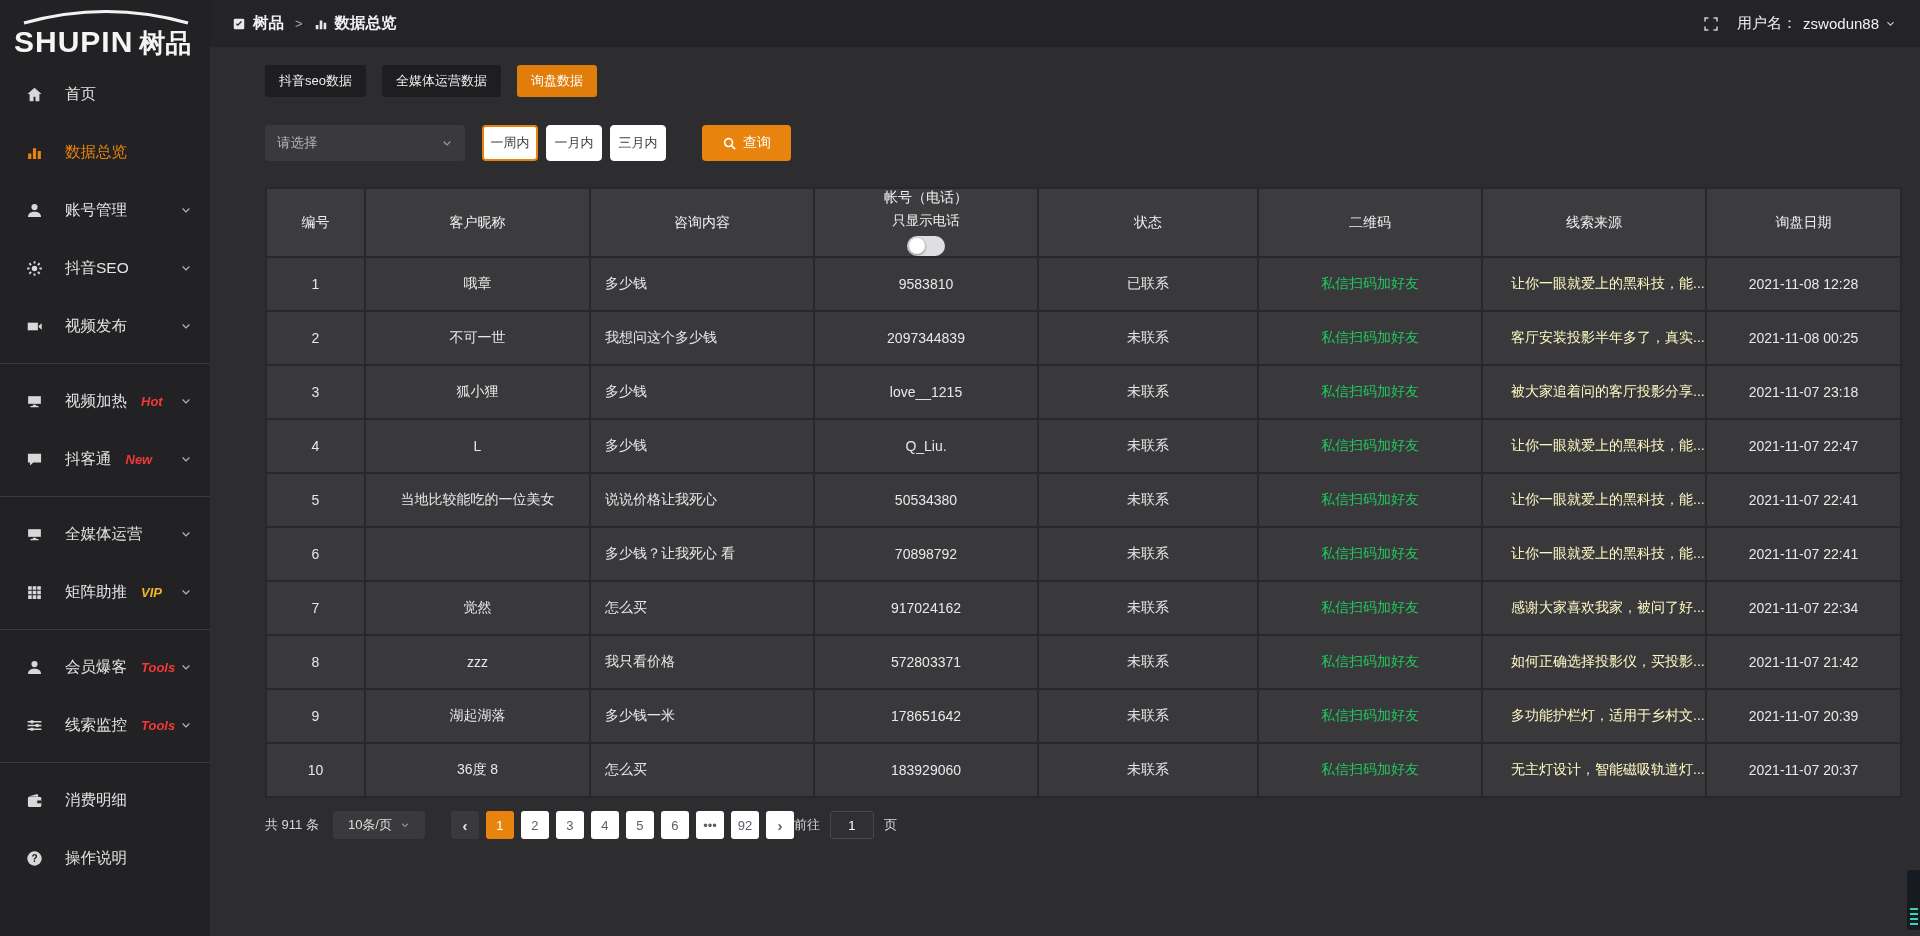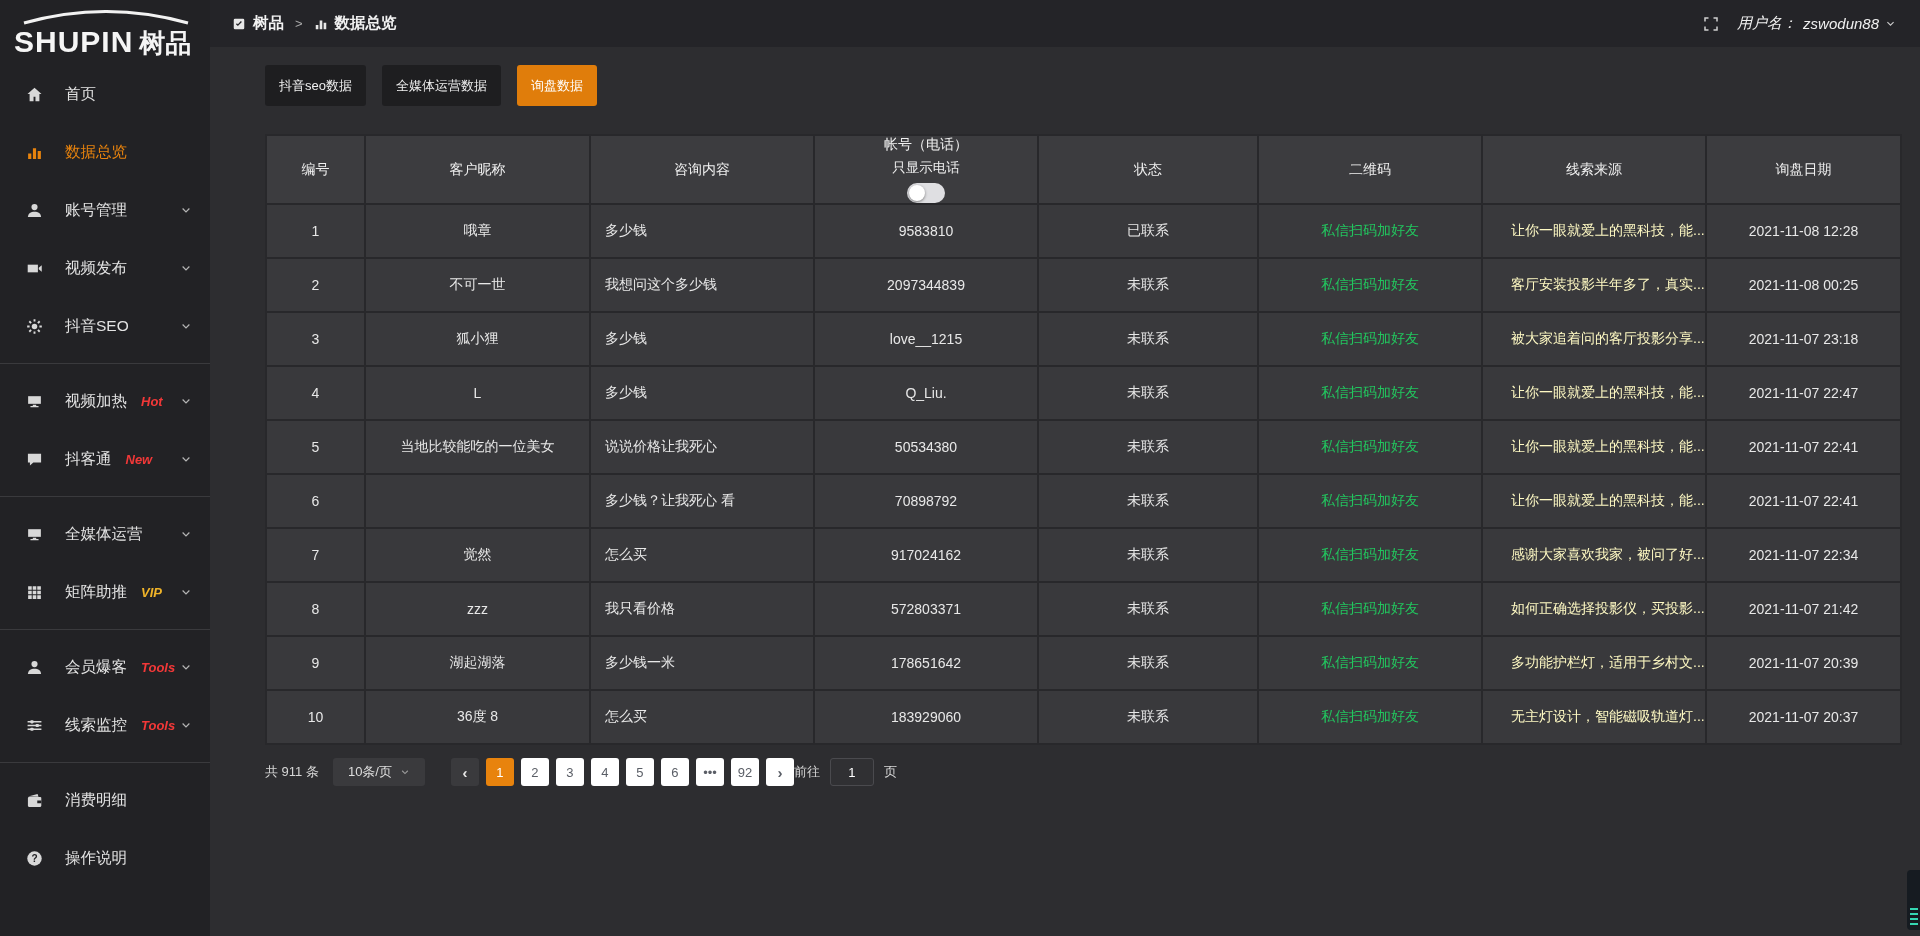--- a/index.html
+++ b/index.html
@@ -30,32 +30,32 @@
   
   .right-col { flex:1; display:flex; flex-direction:column; height:100%; }
 
   
   .topbar { height:47px; background:#242428; display:flex; align-items:center; padding:0 24px 0 22px; flex:none; }
   .crumb { display:flex; align-items:center; gap:7px; }
   .crumb .icn { width:14px; height:14px; color:#e8e8e8; }
   .crumb .icn svg { width:14px; height:14px; display:block; }
   .crumb-label { color:#f2f2f2; font-size:15.5px; font-weight:bold; }
   .crumb-sep { color:#aaa; font-size:13px; margin:0 4px; }
-  .topbar-right { margin-left:auto; display:flex; align-items:center; gap:18px;font-style:italic; }
+  .topbar-right { margin-left:auto; display:flex; align-items:center; gap:18px; }
   .fs-icn { width:16px; height:16px; color:#cfcfcf; cursor:pointer; }
   .fs-icn svg { width:16px; height:16px; display:block; }
   .user-wrap { display:flex; align-items:center; gap:6px; cursor:pointer; }
   .user-text { color:#f0f0f0; font-size:15px; }
   .user-caret svg { width:11px; height:11px; display:block; color:#ccc; }
 
   
   .content { flex:1; background:#2d2d30; padding:18px 18px 0 55px; }
 
   .tabs { display:flex; gap:16px; margin-bottom:28px; }
-  .tab { height:41px; padding:0 14px; display:flex; align-items:center; background:#1e1e20; color:#f0f0f0; font-size:13px; border-radius:3px; cursor:pointer; }
+  .tab { height:32px; padding:0 14px; display:flex; align-items:center; background:#1e1e20; color:#f0f0f0; font-size:13px; border-radius:3px; cursor:pointer; }
   .tab.active { background:#e07d0b; color:#fff; }
 
   .filters { display:flex; align-items:center; margin-bottom:26px; }
   .select { width:200px; height:36px; background:#3a3a3d; border-radius:4px; display:flex; align-items:center; padding:0 12px; cursor:pointer; }
   .select .ph { color:#b3b3b3; font-size:13.5px; }
   .select .icn { margin-left:auto; color:#9a9a9a; }
   .select .icn svg { width:12px; height:12px; display:block; }
   .periods { display:flex; gap:8px; margin-left:17px; }
   .period { width:56px; height:36px; background:#fff; color:#3c3c3c; font-size:13px; display:flex; align-items:center; justify-content:center; border-radius:4px; border:1px solid #fff; cursor:pointer; }
   .period.sel { border:2px solid #e8830d; }
@@ -139,42 +139,42 @@
           </span>
           <span class="side-label">账号管理</span>
           <span class="side-arrow">
             <svg viewBox="0 0 16 16">
               <path fill="none" stroke="currentColor" stroke-width="1.6" d="M3.5 6l4.5 4.5L12.5 6"></path>
             </svg>
           </span>
         </div>
         <div class="side-item">
           <span class="icn">
-            <svg viewBox="0 0 16 16" fill="currentColor">
-              <path d="M1.6 4.4h9.6v7.2H1.6z"></path>
-              <path d="M12 7.2l2.8-2.2v6L12 8.8z"></path>
-            </svg>
-          </span>
-          <span class="side-label">视频发布</span>
-          <span class="side-arrow">
-            <svg viewBox="0 0 16 16">
-              <path fill="none" stroke="currentColor" stroke-width="1.6" d="M3.5 6l4.5 4.5L12.5 6"></path>
-            </svg>
-          </span>
-        </div>
-        <div class="side-item">
-          <span class="icn">
             <svg viewBox="0 0 16 16">
               <circle cx="8" cy="8" r="2.6" fill="currentColor"></circle>
               <g fill="none" stroke="currentColor" stroke-width="1.8">
                 <path d="M8 1.1v2.3M8 12.6v2.3M1.1 8h2.3M12.6 8h2.3M3.1 3.1l1.7 1.7M11.2 11.2l1.7 1.7M3.1 12.9l1.7-1.7M11.2 4.8l1.7-1.7"></path>
               </g>
             </svg>
           </span>
           <span class="side-label">抖音SEO</span>
+          <span class="side-arrow">
+            <svg viewBox="0 0 16 16">
+              <path fill="none" stroke="currentColor" stroke-width="1.6" d="M3.5 6l4.5 4.5L12.5 6"></path>
+            </svg>
+          </span>
+        </div>
+        <div class="side-item">
+          <span class="icn">
+            <svg viewBox="0 0 16 16" fill="currentColor">
+              <path d="M1.6 4.4h9.6v7.2H1.6z"></path>
+              <path d="M12 7.2l2.8-2.2v6L12 8.8z"></path>
+            </svg>
+          </span>
+          <span class="side-label">视频发布</span>
           <span class="side-arrow">
             <svg viewBox="0 0 16 16">
               <path fill="none" stroke="currentColor" stroke-width="1.6" d="M3.5 6l4.5 4.5L12.5 6"></path>
             </svg>
           </span>
         </div>
         <div class="side-divider"></div>
         <div class="side-item">
           <span class="icn">
             <svg viewBox="0 0 16 16" fill="currentColor">
@@ -331,20 +331,42 @@
     </header>
 
     <main class="content">
 
       <div class="tabs" id="tabs">
           <div class="tab">抖音seo数据</div>
           <div class="tab">全媒体运营数据</div>
           <div class="tab active">询盘数据</div>
         </div>
 
+      <div class="filters">
+        <div class="select">
+          <span class="ph">请选择</span>
+          <span class="icn">
+            <svg viewBox="0 0 16 16">
+                <path fill="none" stroke="currentColor" stroke-width="1.6" d="M3.5 6l4.5 4.5L12.5 6"></path>
+              </svg>
+          </span>
+        </div>
+        <div class="periods" id="periods">
+            <div class="period sel">一周内</div>
+            <div class="period">一月内</div>
+            <div class="period">三月内</div>
+          </div>
+        <button class="btn-search">
+          <svg viewBox="0 0 16 16">
+              <circle cx="7" cy="7" r="4.2" fill="none" stroke="#fff" stroke-width="1.7"></circle>
+              <path stroke="#fff" stroke-width="1.7" d="M10.2 10.2 14 14"></path>
+            </svg>
+          <span>查询</span>
+        </button>
+      </div>
 
       <table class="grid">
         <colgroup>
           <col class="c1">
             <col class="c2">
             <col class="c3">
             <col class="c4">
           <col class="c5">
             <col class="c6">
             <col class="c7">

